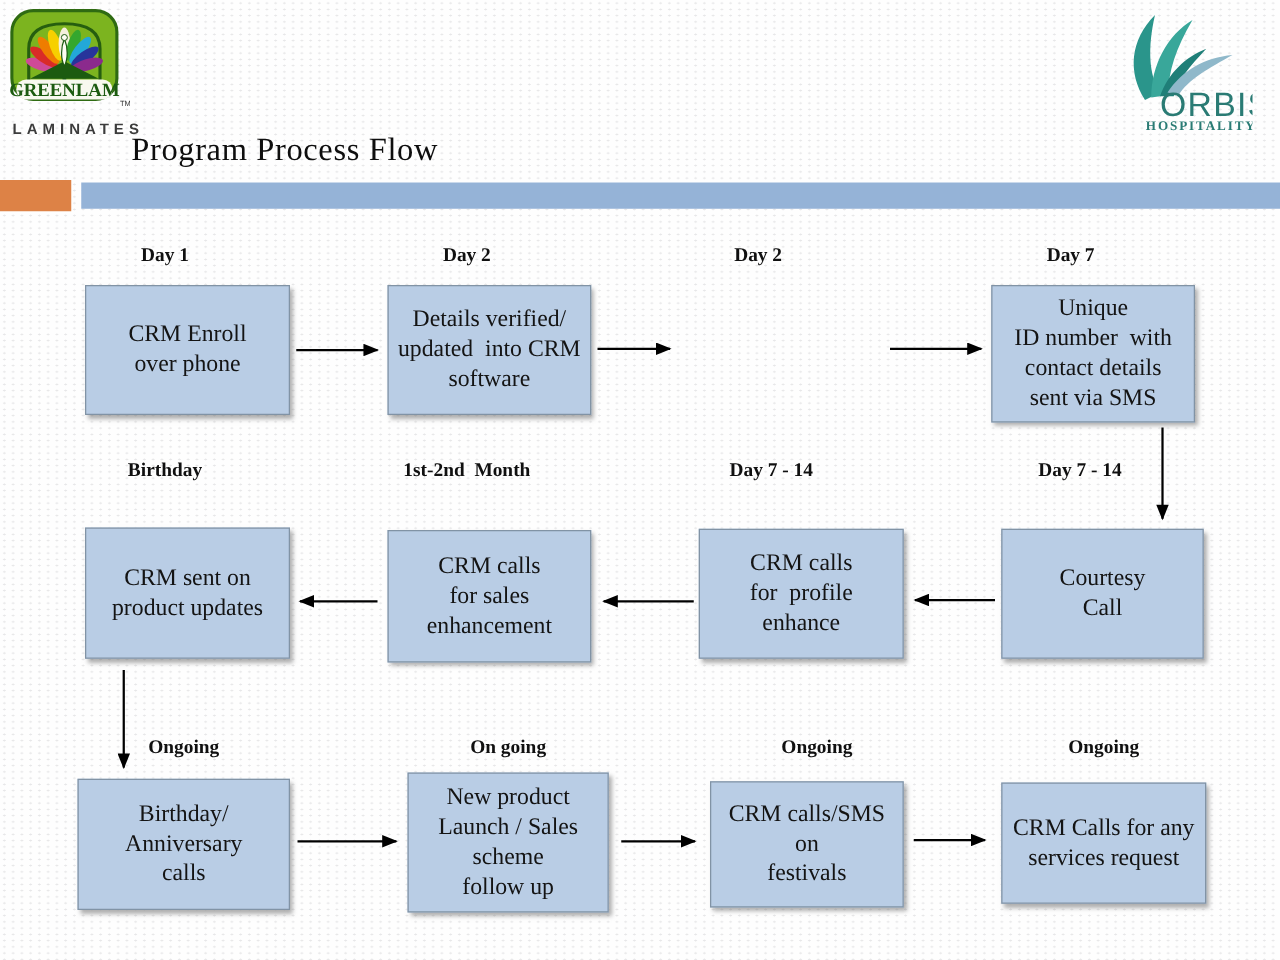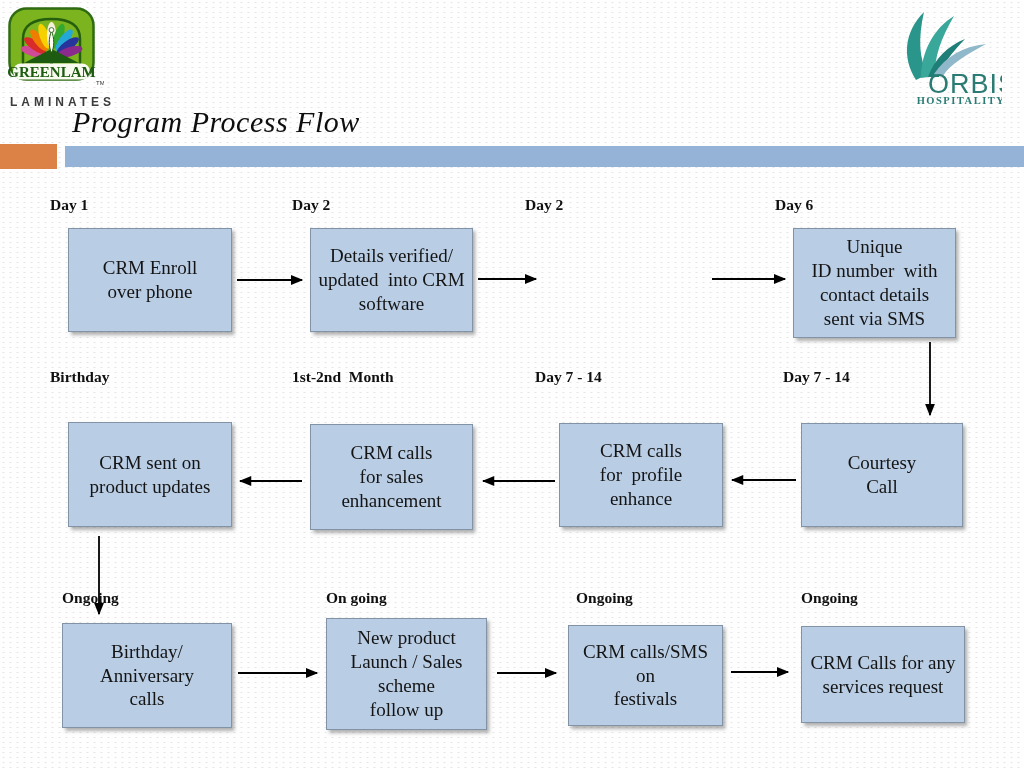--- a/index.html
+++ b/index.html
@@ -9,22 +9,22 @@
   .slide {
     position:relative; width:1024px; height:768px; overflow:hidden;
     background-color:#fefefe;
     background-image: radial-gradient(rgba(165,165,170,0.28) 0.9px, transparent 1.1px);
     background-size:7px 5px;
     padding-left:11px;
   }
 
   
   .title {
-    position:absolute; left:72px; top:105px;
-    font-size:30px; font-weight:500; color:#0e0e0e; letter-spacing:0.5px;font-style:italic;
+    position:absolute; left:105px; top:105px;
+    font-size:26px; font-weight:500; color:#0e0e0e; letter-spacing:0.5px;
   }
   .accent-orange { position:absolute; left:0; top:144px; width:57px; height:25px; background:#dd8246; }
   .accent-blue   { position:absolute; left:65px; top:146px; width:959px; height:21px; background:#95b3d7; }
 
   
   .logo-greenlam { position:absolute; left:8px; top:7px; width:96px; }
   .gl-tagline {
     margin-top:2px; padding-left:2px;
     font-family:"Liberation Sans", sans-serif; font-size:12px; font-weight:bold;
     letter-spacing:4px; color:#3c3c3c; white-space:pre;
@@ -37,21 +37,21 @@
   
   .box {
     position:absolute; background:#b9cde5; border:1px solid #8193a5;
     box-shadow:2.5px 3px 3.5px rgba(110,110,110,0.55);
     display:flex; align-items:center; justify-content:center;
     text-align:center; font-size:19px; line-height:1.26; color:#141414;
     white-space:pre-wrap;
   }
   .lbl {
     position:absolute; font-weight:bold; font-size:15.5px; color:#101010;
-    text-align:left; white-space:pre;
+    text-align:center; white-space:pre;
   }
 
   .b-r1c1{left:68px;  top:228px; width:164px; height:104px}
   .b-r1c2{left:310px; top:228px; width:163px; height:104px}
   .b-r1c3{left:543px; top:229px; width:163px; height:105px}
   .b-r1c4{left:793px; top:228px; width:163px; height:110px}
   .b-r2c1{left:68px;  top:422px; width:164px; height:105px}
   .b-r2c2{left:310px; top:424px; width:163px; height:106px}
   .b-r2c3{left:559px; top:423px; width:164px; height:104px}
   .b-r2c4{left:801px; top:423px; width:162px; height:104px}
@@ -122,21 +122,21 @@
   <div class="accent-blue"></div>
 
   <div class="lbl l-r1c1">Day 1</div>
   <div class="box b-r1c1">CRM Enroll
 over phone</div>
   <div class="lbl l-r1c2">Day 2</div>
   <div class="box b-r1c2">Details verified/
 updated  into CRM
 software</div>
   <div class="lbl l-r1c3">Day 2</div>
-  <div class="lbl l-r1c4">Day 6</div>
+  <div class="lbl l-r1c4">Day 7</div>
   <div class="box b-r1c4">Unique
 ID number  with
 contact details
 sent via SMS</div>
 
   <div class="lbl l-r2c1">Birthday</div>
   <div class="box b-r2c1">CRM sent on
 product updates</div>
   <div class="lbl l-r2c2">1st-2nd  Month</div>
   <div class="box b-r2c2">CRM calls

